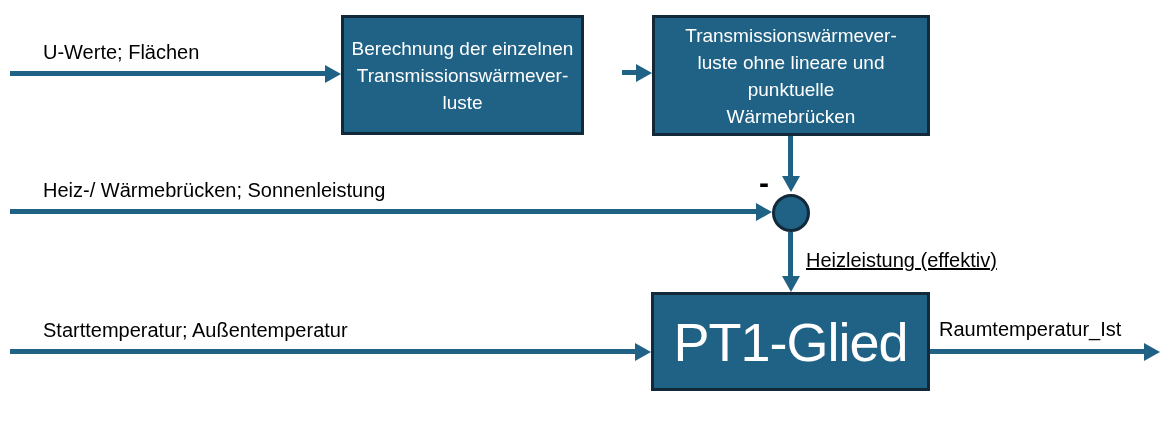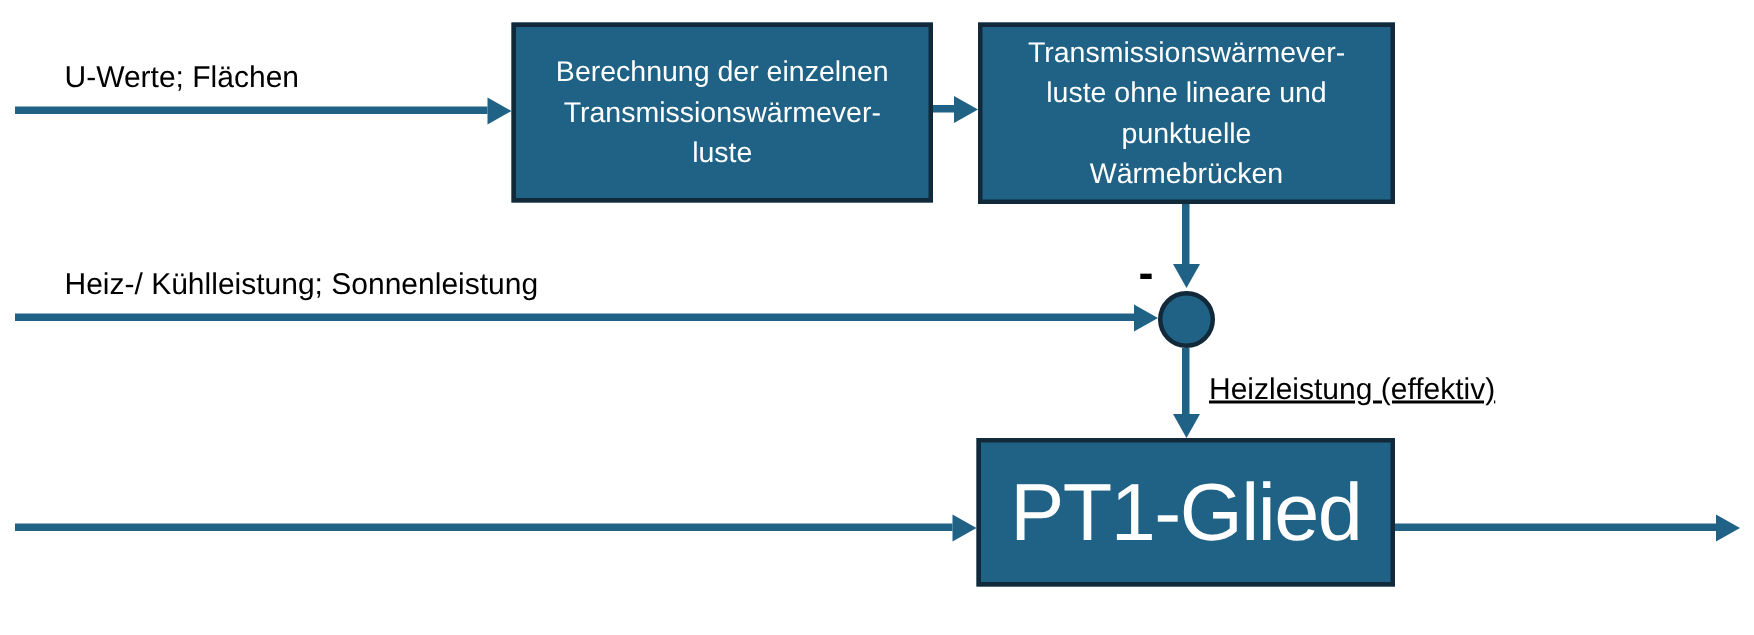--- a/index.html
+++ b/index.html
@@ -23,21 +23,21 @@
     border: 3px solid #12293A;
     color: #ffffff;
     display: flex;
     align-items: center;
     justify-content: center;
     text-align: center;
     font-size: 19px;
     line-height: 27px;
     white-space: pre-line;
   }
-  .block.calc   { left: 341px; top: 15px;  width: 281px; height: 120px; }
+  .block.calc   { left: 341px; top: 15px;  width: 243px; height: 120px; }
   .block.losses { left: 652px; top: 15px;  width: 278px; height: 121px; }
   .block.pt1    { left: 651px; top: 292px; width: 279px; height: 99px;
                   font-size: 54px; line-height: 54px; letter-spacing: -1px; }
   
   .hline { position: absolute; height: 5px; background: #1F6285; }
   .vline { position: absolute; width: 5px;  background: #1F6285; }
   .head-right {
     position: absolute; width: 0; height: 0;
     border-top: 9px solid transparent;
     border-bottom: 9px solid transparent;
@@ -97,31 +97,33 @@
   <div class="block losses">Transmissionswärmever-
 luste ohne lineare und
 punktuelle
 Wärmebrücken</div>
 
   <div class="vline" style="left:788px; top:136px; height:40px;"></div>
   <div class="head-down" style="left:782px; top:176px;"></div>
 
   <div class="flabel lbl-minus">-</div>
 
-  <div class="flabel lbl-in2">Heiz-/ Kühlleistung; Sonnenleistung</div>
+  <div class="flabel lbl-in2">Heiz-/ Wärmebrücken; Sonnenleistung</div>
   <div class="hline" style="left:10px; top:209px; width:746px;"></div>
   <div class="head-right" style="left:756px; top:203px;"></div>
 
   <div class="junction"></div>
 
   <div class="vline" style="left:788px; top:232px; height:44px;"></div>
   <div class="head-down" style="left:782px; top:276px;"></div>
   <div class="flabel lbl-eff">Heizleistung (effektiv)</div>
 
+  <div class="flabel lbl-in3">Starttemperatur; Außentemperatur</div>
   <div class="hline" style="left:10px; top:349px; width:625px;"></div>
   <div class="head-right" style="left:635px; top:343px;"></div>
 
   <div class="block pt1">PT1-Glied</div>
 
+  <div class="flabel lbl-out">Raumtemperatur_Ist</div>
   <div class="hline" style="left:930px; top:349px; width:214px;"></div>
   <div class="head-right" style="left:1144px; top:343px;"></div>
 
 </div>
 
 </body></html>

